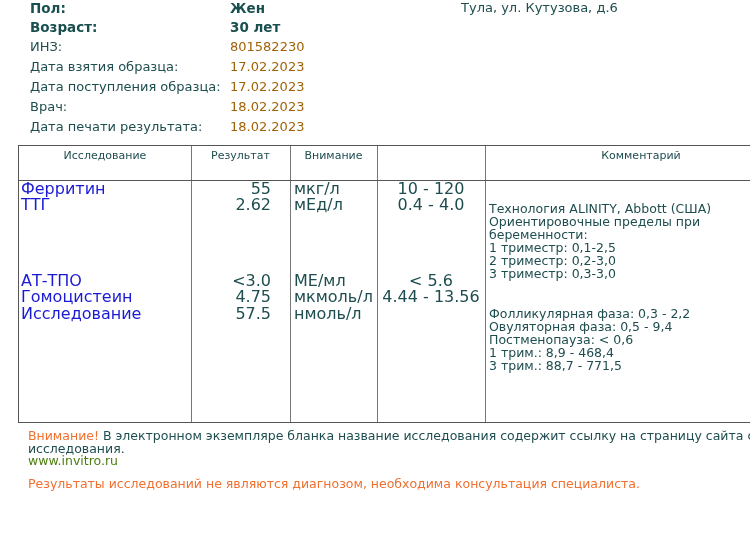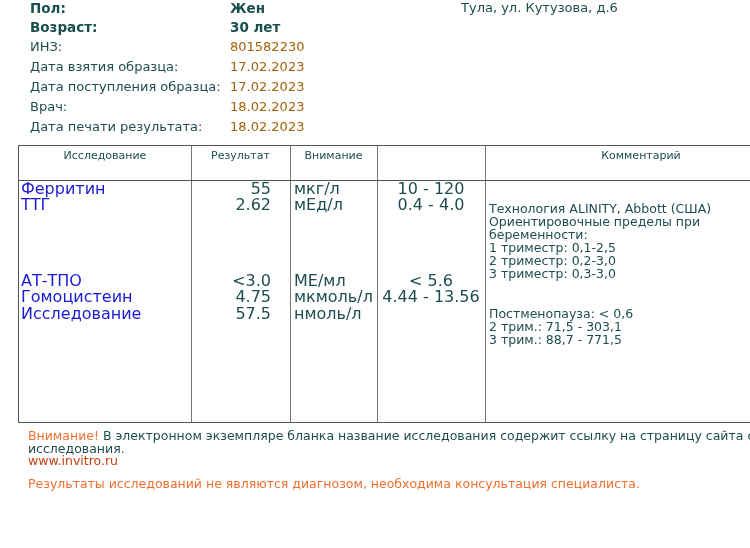--- a/index.html
+++ b/index.html
@@ -21,21 +21,21 @@
   .cell { position: absolute; font-size: 16px; line-height: 16.5px; }
   .test-name { color: #1a1ad4; cursor: pointer; }
   .result { text-align: right; color: #1e4d4f; }
   .unit { color: #1e4d4f; }
   .ref { text-align: center; color: #1e4d4f; }
   .comment { color: #1e4d4f; line-height: 13px; font-size: 12.5px; }
 
   .footer { left: 18px; font-size: 12.5px; line-height: 12.5px; }
   .warn { color: #f07030; }
   .warn-text { color: #1e4d4f; }
-  .link { color: #c2410c; cursor: pointer; }
+  .link { color: #4d7c0f; cursor: pointer; }
   .disclaimer { color: #f07030; }
 </style>
 </head>
 <body>
 
 <div>
   <div class="abs info-label bold" style="top:0px">Пол:</div>
   <div class="abs info-value bold" style="top:0px">Жен</div>
 
   <div class="abs info-label bold" style="top:19px">Возраст:</div>
@@ -95,22 +95,24 @@
 
   <div class="cell test-name" style="left:2px; top:143px">Гомоцистеин</div>
   <div class="cell result" style="left:172px; width:80px; top:143px">4.75</div>
   <div class="cell unit" style="left:275px; top:143px">мкмоль/л</div>
   <div class="cell ref" style="left:358px; width:108px; top:143px">4.44 - 13.56</div>
 
   <div class="cell test-name" style="left:2px; top:160px">Исследование</div>
   <div class="cell result" style="left:172px; width:80px; top:160px">57.5</div>
   <div class="cell unit" style="left:275px; top:160px">нмоль/л</div>
   <div class="cell comment" style="left:470px; top:161px">
+    <div>Фолликулярная фаза: 0,3 - 2,2</div>
+    <div>Овуляторная фаза: 0,5 - 9,4</div>
     <div>Постменопауза: &lt; 0,6</div>
-    <div>2 трим.: 71,5 - 303,1</div>
+    <div>1 трим.: 8,9 - 468,4</div>
     <div>3 трим.: 88,7 - 771,5</div>
   </div>
 </div>
 
 <div class="abs footer" style="top:430px">
   <span class="warn">Внимание!</span><span class="warn-text"> В электронном экземпляре бланка название исследования содержит ссылку на страницу сайта с описанием</span>
 </div>
 <div class="abs footer warn-text" style="top:443px">исследования.</div>
 <div class="abs footer link" style="top:455px">www.invitro.ru</div>
 <div class="abs footer disclaimer" style="top:478px">Результаты исследований не являются диагнозом, необходима консультация специалиста.</div>

